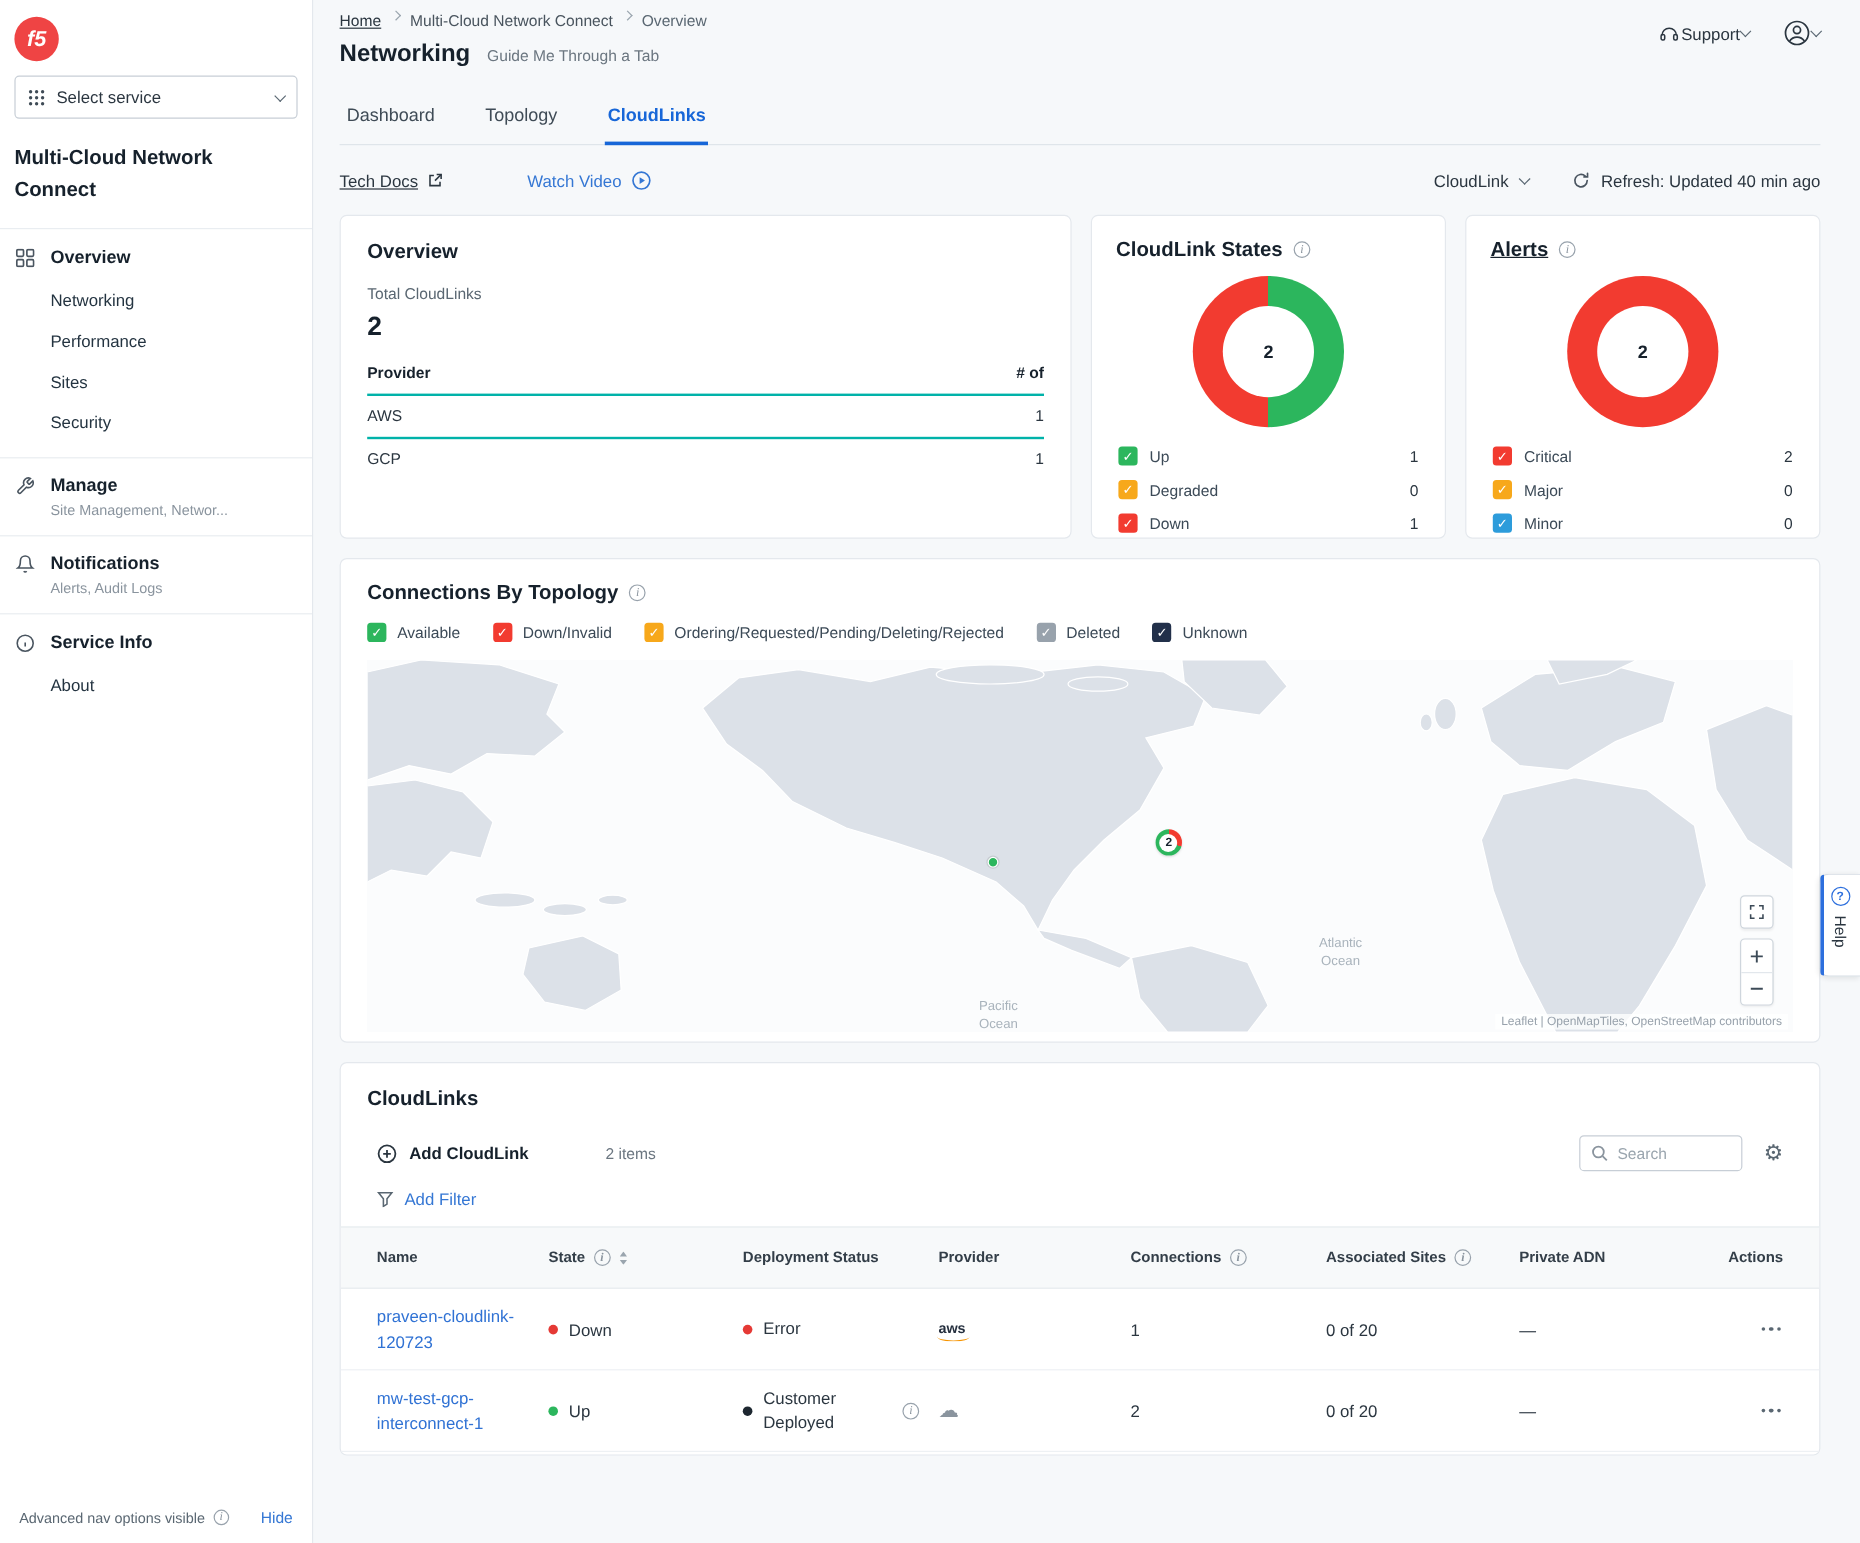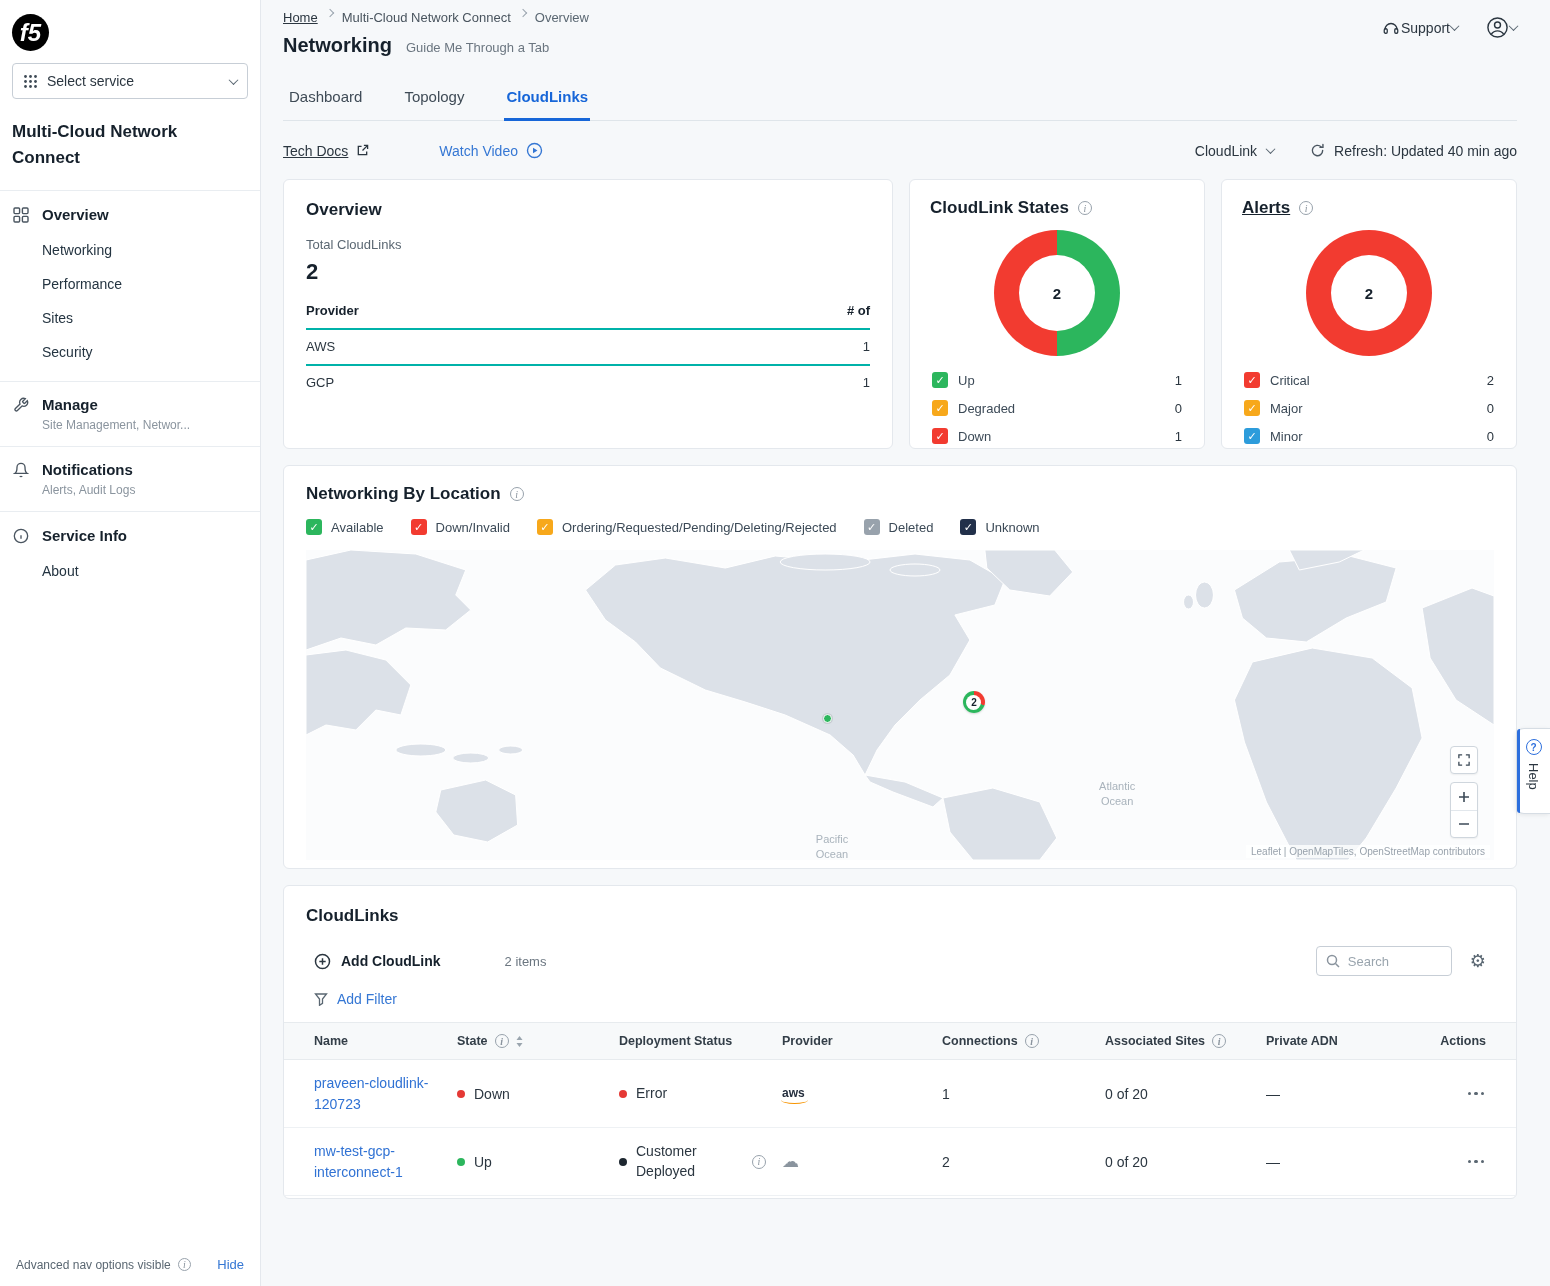--- a/index.html
+++ b/index.html
@@ -6,21 +6,21 @@
   html,body { width:1550px; height:1286px; }
   body {
     font-family:"Liberation Sans", sans-serif;
     background:#f6f8fa; color:#1f2d3d; position:relative; overflow:hidden;
   }
   .app { display:flex; width:1550px; height:1286px; }
 
   
   .sidebar { width:261px; min-width:261px; background:#fff; border-right:1px solid #e4e8ed; position:relative; padding-top:12px; }
   .logo-row { padding:2px 12px 12px; }
-  .f5ball { width:37px; height:37px; background:#000000; border-radius:50%; color:#fff; display:flex; align-items:center; justify-content:center; font-style:italic; font-weight:bold; font-size:24px; cursor:pointer; }
+  .f5ball { width:37px; height:37px; background:#ef4444; border-radius:50%; color:#fff; display:flex; align-items:center; justify-content:center; font-style:italic; font-weight:bold; font-size:18px; cursor:pointer; }
   .svc-select { margin:0 12px; height:36px; border:1px solid #c7ced6; border-radius:4px; display:flex; align-items:center; gap:9px; padding:0 10px; font-size:14px; color:#2b3640; cursor:pointer; background:#fff; }
   .svc-select .chev-d { margin-left:auto; }
   .prod-title { margin:20px 12px 18px; font-size:17px; line-height:1.55; color:#16212c; font-weight:bold; }
   .sb-divider { border-top:1px solid #e9edf1; }
   .nav-head { display:flex; align-items:center; gap:13px; padding:15px 13px 10px; font-size:15px; font-weight:600; color:#16212c; cursor:pointer; }
   .nav-sub { display:block; padding:9px 12px 9px 42px; font-size:14px; color:#243441; text-decoration:none; cursor:pointer; }
   .nav-group { padding:14px 13px; display:flex; gap:13px; cursor:pointer; align-items:flex-start; }
   .nav-group .t1 { font-size:15px; font-weight:600; color:#16212c; }
   .nav-group .t2 { font-size:12px; color:#8a949e; margin-top:5px; }
   .nav-ico { width:16px; flex:none; margin-top:1px; }
@@ -103,21 +103,21 @@
   .tbl-controls { display:flex; align-items:center; padding:0 30px; margin-top:20px; }
   .add-btn { display:flex; align-items:center; gap:10px; font-size:14px; font-weight:600; color:#16212c; cursor:pointer; }
   .items-count { margin-left:64px; font-size:13px; color:#6b7680; }
   .tbl-controls-right { margin-left:auto; display:flex; align-items:center; gap:18px; }
   .search-box { width:136px; height:30px; border:1px solid #c7ced6; border-radius:4px; display:flex; align-items:center; gap:8px; padding:0 9px; background:#fff; }
   .search-box input { border:none; outline:none; flex:1; min-width:0; font-size:13px; font-family:inherit; color:#2b3640; background:transparent; }
   .search-box input::placeholder { color:#9aa5ae; }
   .gear-btn { font-size:18px; color:#5a6772; cursor:pointer; line-height:1; }
   .add-filter { display:flex; align-items:center; gap:9px; color:#3577d4; font-size:14px; padding:0 30px; margin-top:15px; cursor:pointer; }
   .grid-cols { display:grid; grid-template-columns:143px 162px 163px 160px 163px 161px 172px 1fr; align-items:center; padding:0 30px; }
-  .tbl-head { margin-top:15px; background:#f7f9fa; border-top:1px solid #e7ebee; border-bottom:1px solid #e7ebee; height:38px; font-size:12.5px; font-weight:bold; color:#333e48; }
+  .tbl-head { margin-top:15px; background:#f7f9fa; border-top:1px solid #e7ebee; border-bottom:1px solid #e7ebee; height:52px; font-size:12.5px; font-weight:bold; color:#333e48; }
   .th { display:flex; align-items:center; gap:7px; }
   .th-right { justify-self:end; }
   .tbl-row { min-height:68px; border-bottom:1px solid #eef1f4; font-size:14px; color:#2b3640; }
   .name-link { color:#3072d4; width:124px; line-height:1.45; cursor:pointer; overflow-wrap:break-word; }
   .cell-flex { display:flex; align-items:center; gap:9px; }
   .cell-deploy { padding-right:16px; }
   .deploy-text { max-width:96px; line-height:1.4; }
   .cell-deploy .info-i { margin-left:auto; }
   .aws-logo { font-weight:bold; font-size:12px; color:#252f3e; position:relative; display:inline-block; padding-bottom:4px; }
   .aws-logo::after { content:""; position:absolute; left:-1px; right:-3px; bottom:0; height:7px; border-bottom:1.7px solid #f79400; border-radius:50%; }
@@ -364,21 +364,21 @@
         <div class="legend-row">
           <span class="cbx c-blue"></span>
           <span>Minor</span>
           <span class="legend-val">0</span>
         </div>
       </div>
     </section>
 
     <section class="card map-card">
       <div class="title-with-info">
-        <span class="card-title">Networking By Location</span>
+        <span class="card-title">Connections By Topology</span>
         <span class="info-i"></span>
       </div>
       <div class="map-legend">
         <span class="legend-item">
           <span class="cbx c-green"></span>
           <span>Available</span>
         </span>
         <span class="legend-item">
           <span class="cbx c-red"></span>
           <span>Down/Invalid</span>

